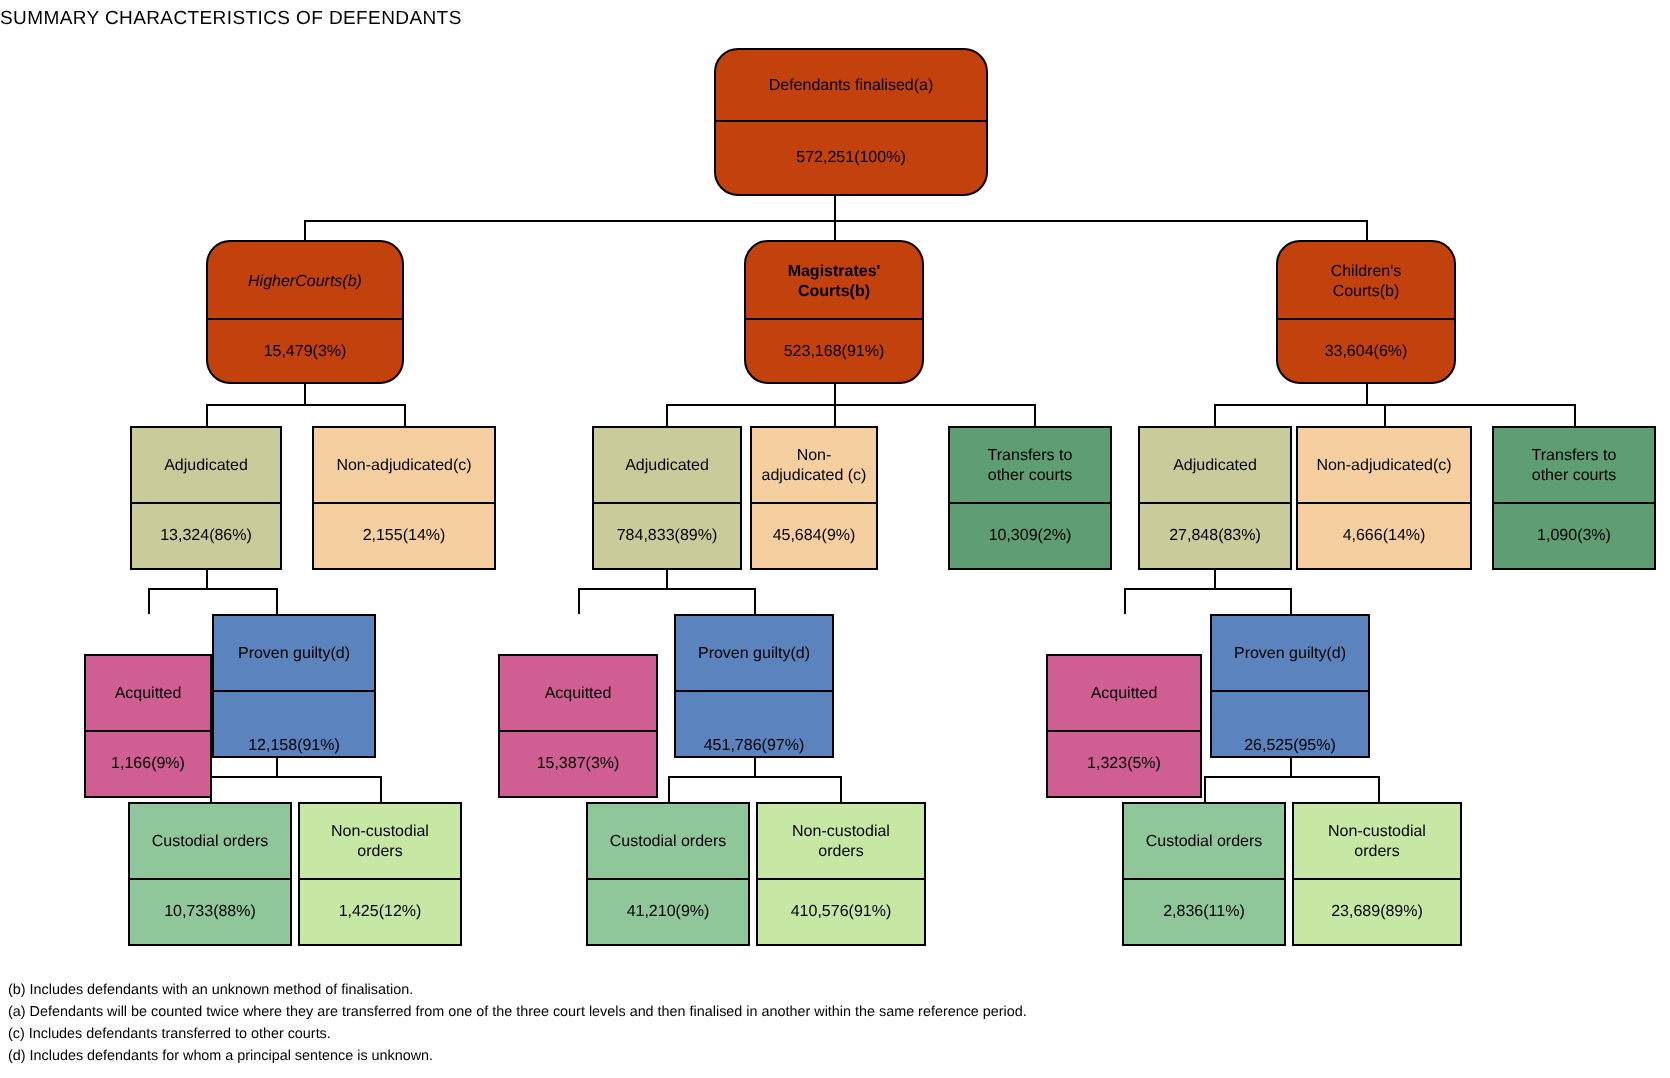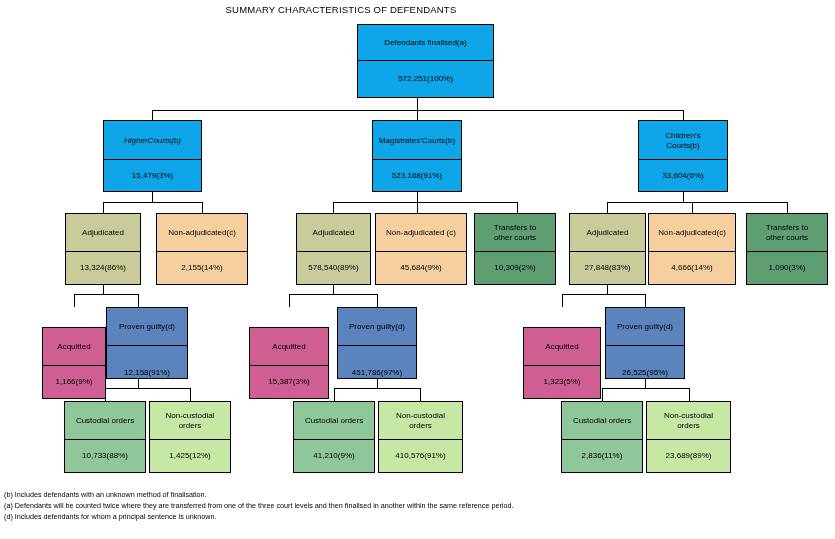--- a/index.html
+++ b/index.html
@@ -17,21 +17,21 @@
   #root {
     position: relative;
     width: 835px;
     height: 539px;
   }
   .title {
     position: absolute;
     top: 4px;
     left: 0;
     width: 682px;
-    text-align: center;
+    text-align: left;
     font-size: 9.5px;
     letter-spacing: 0.2px;
   }
 
   
   .node {
     position: absolute;
     box-sizing: border-box;
     border: 1px solid #000000;
     text-align: center;
@@ -55,21 +55,21 @@
     display: flex;
     align-items: center;
     justify-content: center;
     padding: 2px;
     text-align: center;
   }
   .node .val .n { display: block; }
   .node .val .p { display: block; }
 
   
-  .c-white   { background: #0ea5e9; }
+  .c-white   { background: #c2410c; border-radius: 12px; }
   .c-olive   { background: #c9cb9a; }
   .c-peach   { background: #f5cfa0; }
   .c-green   { background: #5f9e73; }
   .c-magenta { background: #cf5f93; margin-top: 20px; }
   .c-blue    { background: #5b83bd; gap: 20px; }
   .c-green2  { background: #8fc79b; }
   .c-green3  { background: #c7e8a5; }
 
   
   .ln {
@@ -164,21 +164,21 @@
       <span>Higher</span>
       <span>Courts(b)</span>
     </div>
     <div class="val">
       <span class="n">15,479</span>
       <span class="p">(3%)</span>
     </div>
   </div>
 
   <div class="node c-white" style="left:372px; top:120px; width:90px; height:72px;">
-    <div class="hdr" style="height:31px; flex-direction:row;">
+    <div class="hdr" style="height:31px; flex-direction:column;font-weight:bold;">
       <span>Magistrates'</span>
       <span>Courts(b)</span>
     </div>
     <div class="val">
       <span class="n">523,168</span>
       <span class="p">(91%)</span>
     </div>
   </div>
 
   <div class="node c-white" style="left:638px; top:120px; width:90px; height:72px;">
@@ -210,26 +210,26 @@
       <span class="n">2,155</span>
       <span class="p">(14%)</span>
     </div>
   </div>
 
   <div class="node c-olive" style="left:296px; top:213px; width:75px; height:72px;">
     <div class="hdr" style="height:30px;">
       <span>Adjudicated</span>
     </div>
     <div class="val">
-      <span class="n">578,540</span>
+      <span class="n">784,833</span>
       <span class="p">(89%)</span>
     </div>
   </div>
 
-  <div class="node c-peach" style="left:375px; top:213px; width:92px; height:72px;">
+  <div class="node c-peach" style="left:375px; top:213px; width:64px; height:72px;">
     <div class="hdr" style="height:30px;">
       <span>Non-adjudicated (c)</span>
     </div>
     <div class="val">
       <span class="n">45,684</span>
       <span class="p">(9%)</span>
     </div>
   </div>
 
   <div class="node c-green" style="left:474px; top:213px; width:82px; height:72px;">
@@ -393,16 +393,17 @@
     </div>
     <div class="val">
       <span class="n">23,689</span>
       <span class="p">(89%)</span>
     </div>
   </div>
 
   <div class="footnotes">
     <div>(b) Includes defendants with an unknown method of finalisation.</div>
     <div>(a) Defendants will be counted twice where they are transferred from one of the three court levels and then finalised in another within the same reference period.</div>
+    <div>(c) Includes defendants transferred to other courts.</div>
     <div>(d) Includes defendants for whom a principal sentence is unknown.</div>
   </div>
 
 </div>
 
 </body></html>

